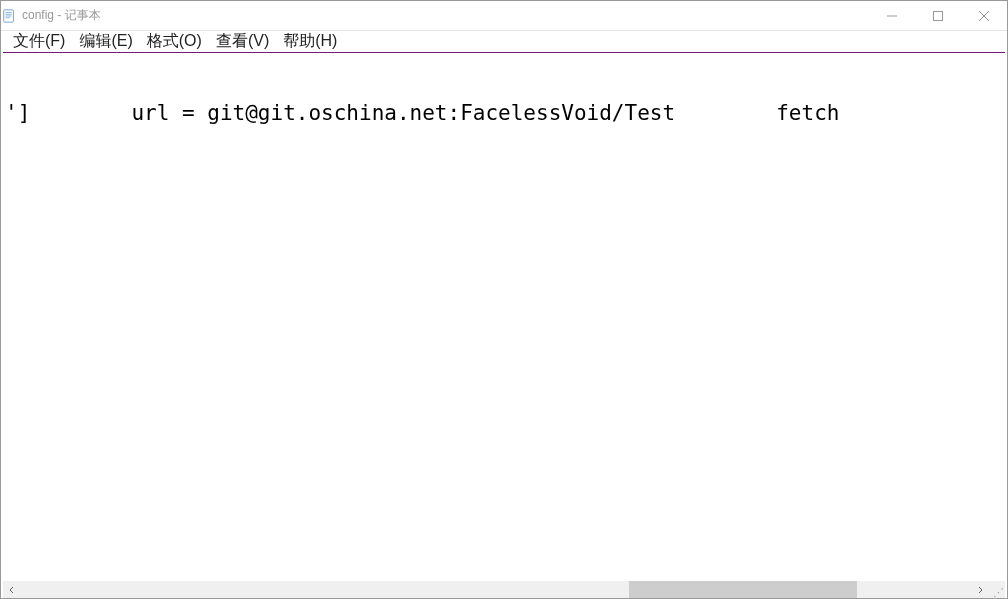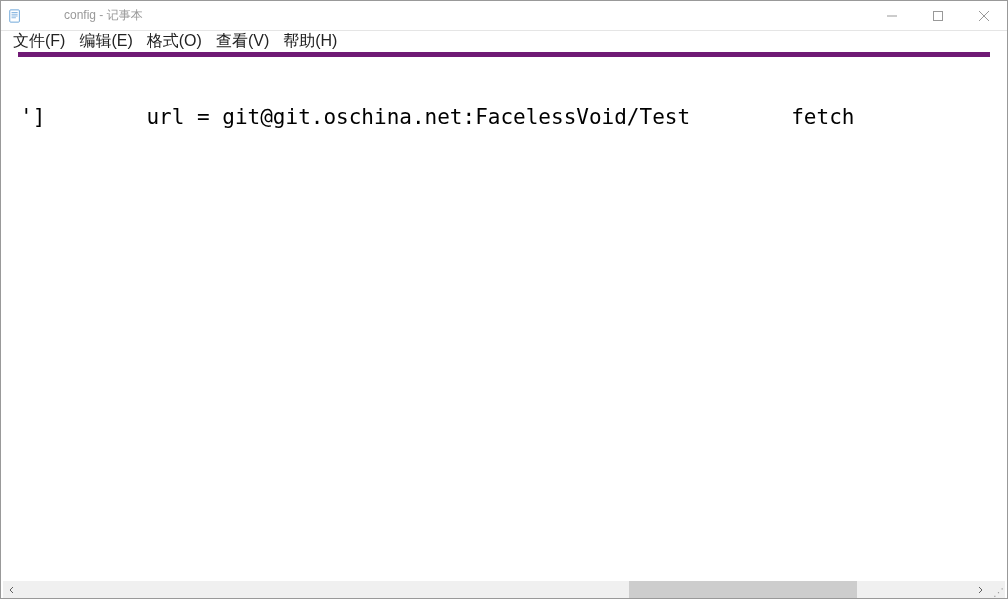--- a/index.html
+++ b/index.html
@@ -14,23 +14,21 @@
       width: 1008px;
       height: 599px;
       overflow: hidden;
       border: 1px solid #999;
     }
     .titlebar {
       height: 30px;
       background: #fff;
       display: flex;
       align-items: center;
-      padding-left: 6px;
       border-bottom: 1px solid #e5e5e5;
-      gap: 36px;
     }
     .titlebar-icon {
       width: 16px;
       height: 16px;
       margin-right: 5px;
       display: flex;
       align-items: center;
       justify-content: center;
     }
     .titlebar-title {
@@ -61,22 +59,22 @@
     }
     .menu-item {
       padding: 2px 6px;
       color: #222;
       cursor: pointer;
       font-size: 16px;
     }
     .editor-wrapper {
       position: relative;
       height: calc(100% - 30px - 21px - 17px);
-      border-top: 5px solid #701a75;
-      margin: 0 17px;
+      border-top: 1px solid #701a75;
+      margin: 0 2px;
     }
     .editor {
       width: 100%;
       height: 100%;
       overflow-x: hidden;
       overflow-y: scroll;
       white-space: pre;
       padding: 0 2px;
       font-family: "SimSun", "NSimSun", monospace;
       font-size: 21px;

